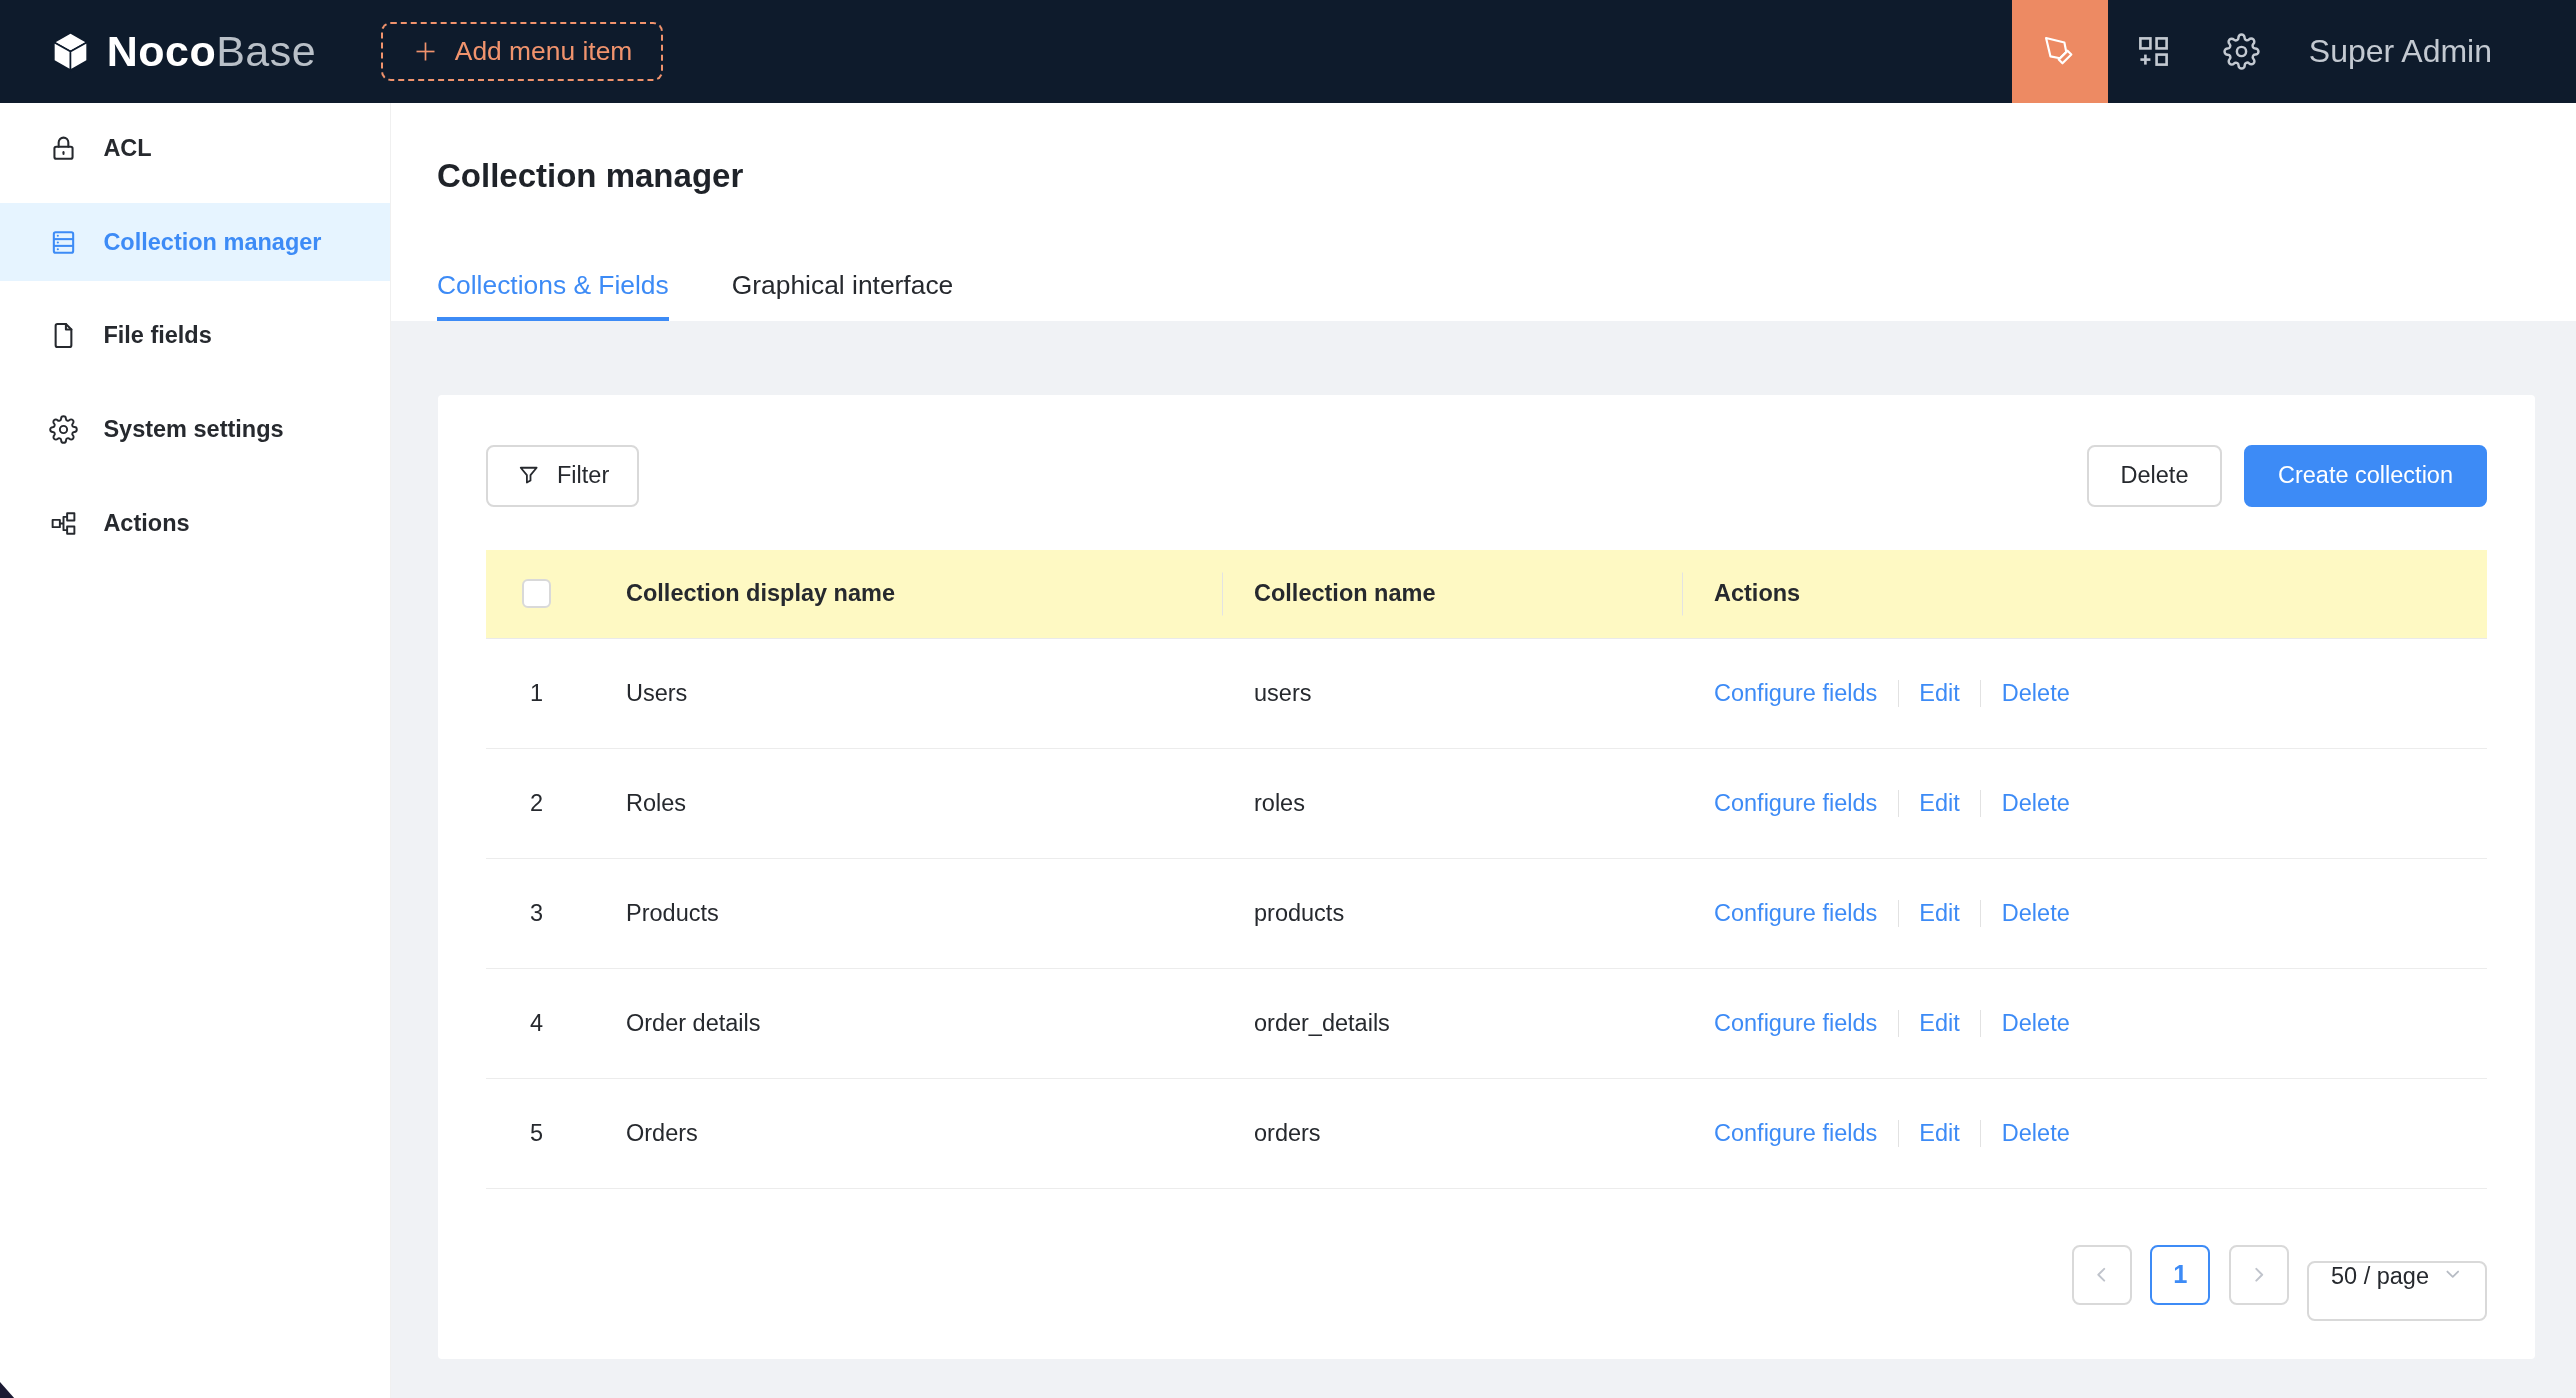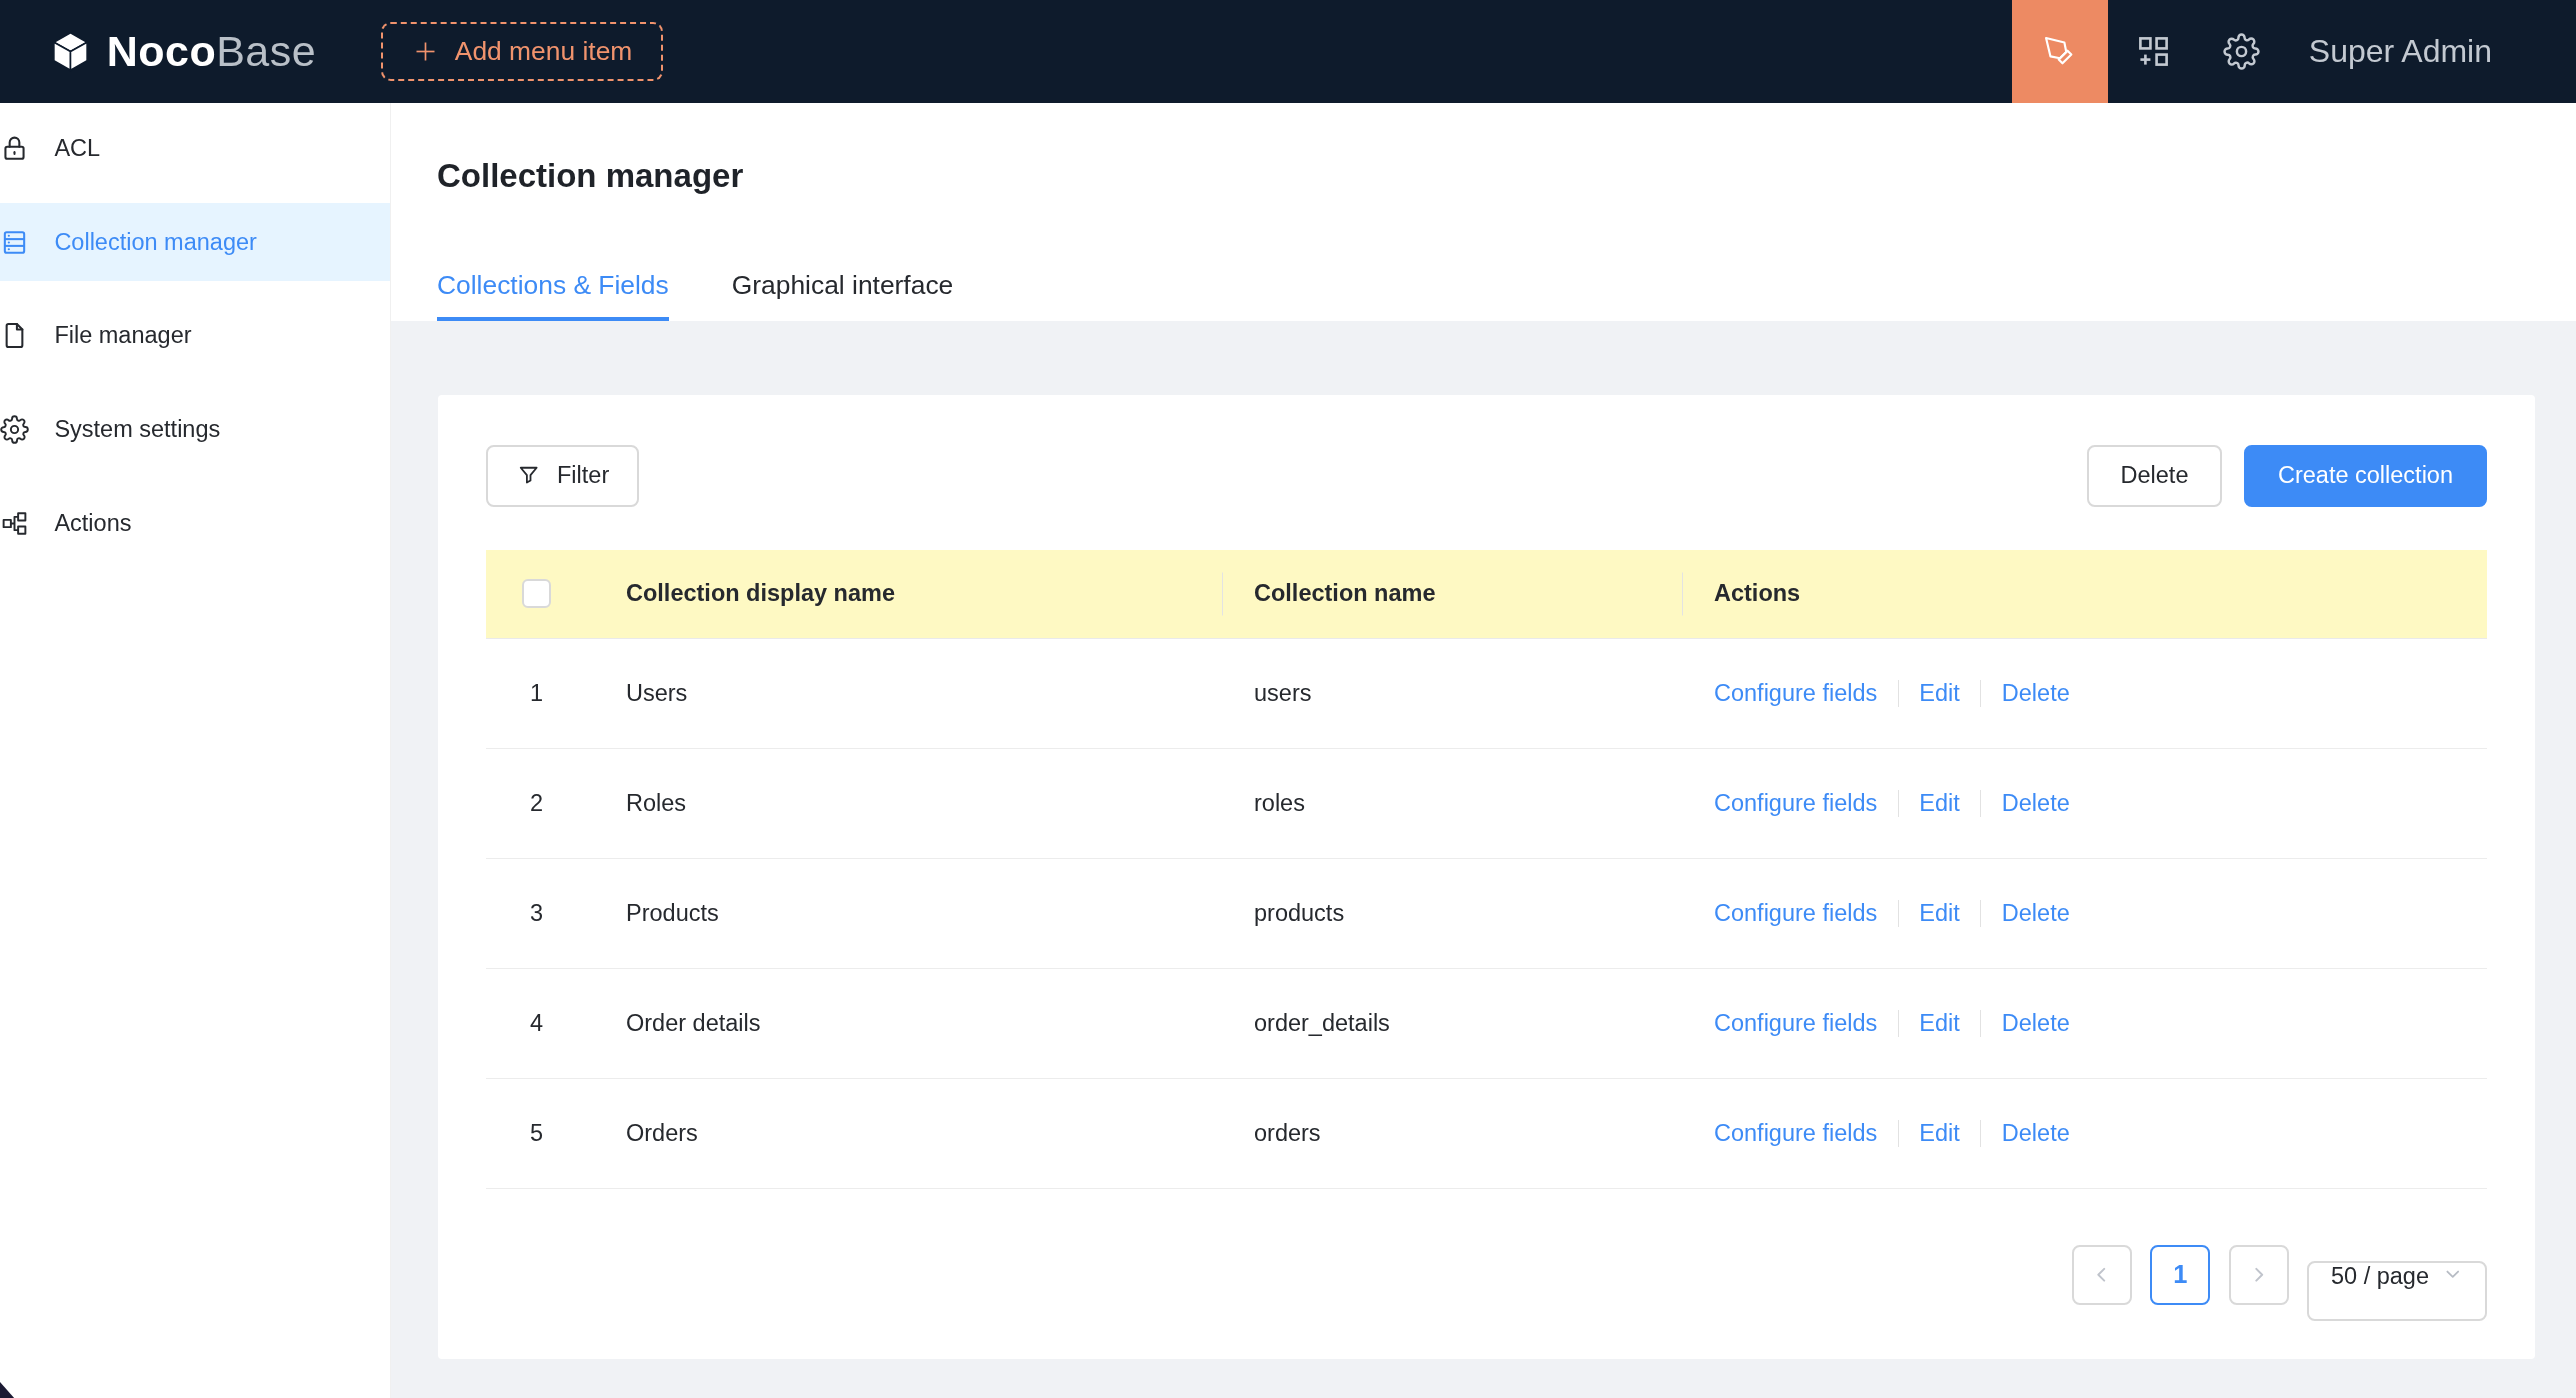--- a/index.html
+++ b/index.html
@@ -21,21 +21,21 @@
     display:flex; align-items:center; justify-content:center; color:#fff; }
   .icon-btn { background:none; border:none; color:#c3c9d1; display:flex; align-items:center; }
   .icon-btn.plugin { margin-left:27px; }
   .icon-btn.gear { margin-left:51px; }
   .user-name { margin-left:49px; color:#c3c9d1; font-size:32px; cursor:pointer; }
 
   
   .main-row { display:flex; height:1314px; }
   .sidebar { width:391px; flex-shrink:0; background:#fff; border-right:1px solid #f0f0f0; padding-top:6.8px; }
   .side-item { height:78px; margin-bottom:15.6px; display:flex; align-items:center; gap:25.4px;
-    font-size:23.5px; color:#26292e; cursor:pointer; }
+    padding-left:49px; font-size:23.5px; color:#26292e; cursor:pointer;font-weight:bold; }
   .side-item svg { width:29px; height:29px; flex-shrink:0; }
   .side-item.active { background:var(--selected-bg,#e6f4ff); color:var(--primary,#3d8bf6); }
 
   main { flex:1; min-width:0; display:flex; flex-direction:column; background:#fff; }
   .page-head { padding-left:46px; background:#fff; }
   .page-title { font-size:33px; font-weight:600; color:#1f2329; margin-top:51px; line-height:43px; }
   .tabs { display:flex; margin-top:75px; }
   .tab { margin-right:63px; font-size:26.4px; line-height:27px; padding-bottom:21.5px; color:#26292e;
     position:relative; cursor:pointer; }
   .tab.active { color:var(--primary,#3d8bf6); font-weight:500; }
@@ -172,21 +172,21 @@
       </span>
       <span>Collection manager</span>
     </div>
     <div class="side-item">
       <span>
         <svg viewBox="0 0 24 24" fill="none" stroke="currentColor" stroke-width="1.7" stroke-linecap="round" stroke-linejoin="round">
           <path d="M14 2.5H7a1.5 1.5 0 0 0-1.5 1.5v16A1.5 1.5 0 0 0 7 21.5h10a1.5 1.5 0 0 0 1.5-1.5V7L14 2.5z"></path>
           <path d="M14 2.5V7h4.5"></path>
         </svg>
       </span>
-      <span>File manager</span>
+      <span>File fields</span>
     </div>
     <div class="side-item">
       <span>
         <svg viewBox="0 0 24 24" fill="none" stroke="currentColor" stroke-width="1.6" stroke-linecap="round" stroke-linejoin="round">
           <circle cx="12" cy="12" r="3"></circle>
           <path d="M19.4 15a1.65 1.65 0 0 0 .33 1.82l.06.06a2 2 0 0 1 0 2.83 2 2 0 0 1-2.83 0l-.06-.06a1.65 1.65 0 0 0-1.82-.33 1.65 1.65 0 0 0-1 1.51V21a2 2 0 0 1-2 2 2 2 0 0 1-2-2v-.09A1.65 1.65 0 0 0 9 19.4a1.65 1.65 0 0 0-1.82.33l-.06.06a2 2 0 0 1-2.83 0 2 2 0 0 1 0-2.83l.06-.06a1.65 1.65 0 0 0 .33-1.82 1.65 1.65 0 0 0-1.51-1H3a2 2 0 0 1-2-2 2 2 0 0 1 2-2h.09A1.65 1.65 0 0 0 4.6 9a1.65 1.65 0 0 0-.33-1.82l-.06-.06a2 2 0 0 1 0-2.83 2 2 0 0 1 2.83 0l.06.06a1.65 1.65 0 0 0 1.82.33H9a1.65 1.65 0 0 0 1-1.51V3a2 2 0 0 1 2-2 2 2 0 0 1 2 2v.09a1.65 1.65 0 0 0 1 1.51 1.65 1.65 0 0 0 1.82-.33l.06-.06a2 2 0 0 1 2.83 0 2 2 0 0 1 0 2.83l-.06.06a1.65 1.65 0 0 0-.33 1.82V9a1.65 1.65 0 0 0 1.51 1H21a2 2 0 0 1 2 2 2 2 0 0 1-2 2h-.09a1.65 1.65 0 0 0-1.51 1z"></path>
         </svg>
       </span>
       <span>System settings</span>
     </div>

